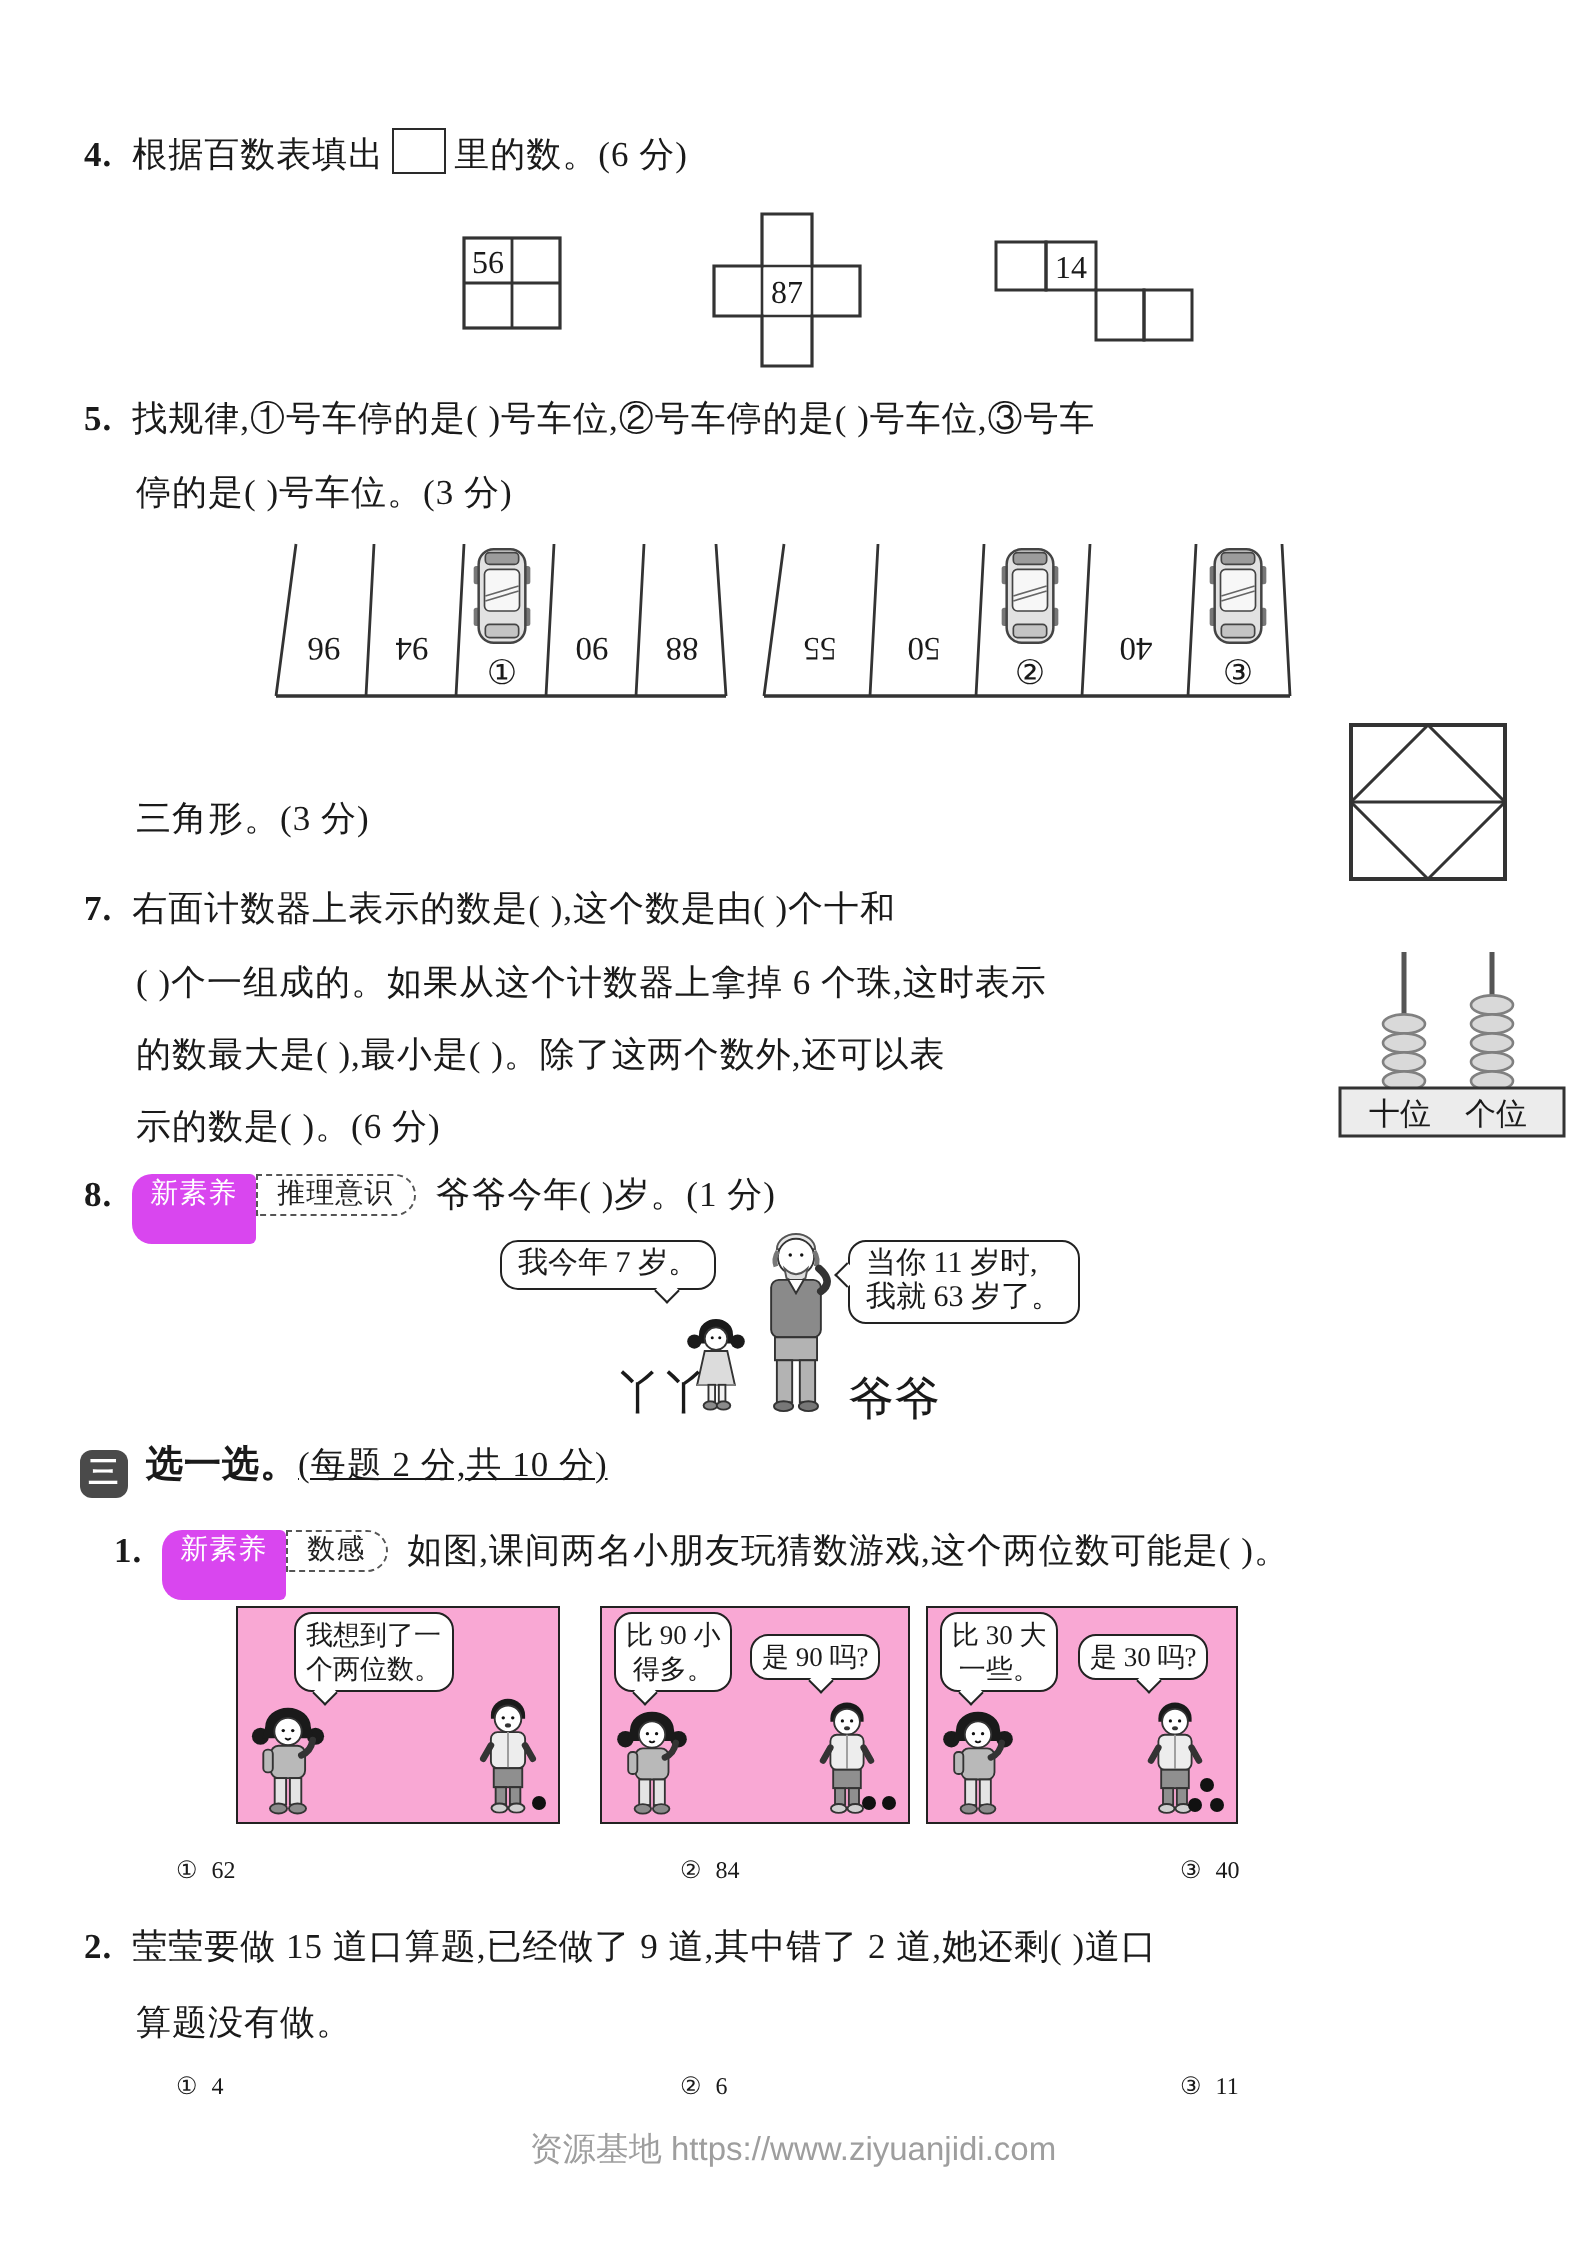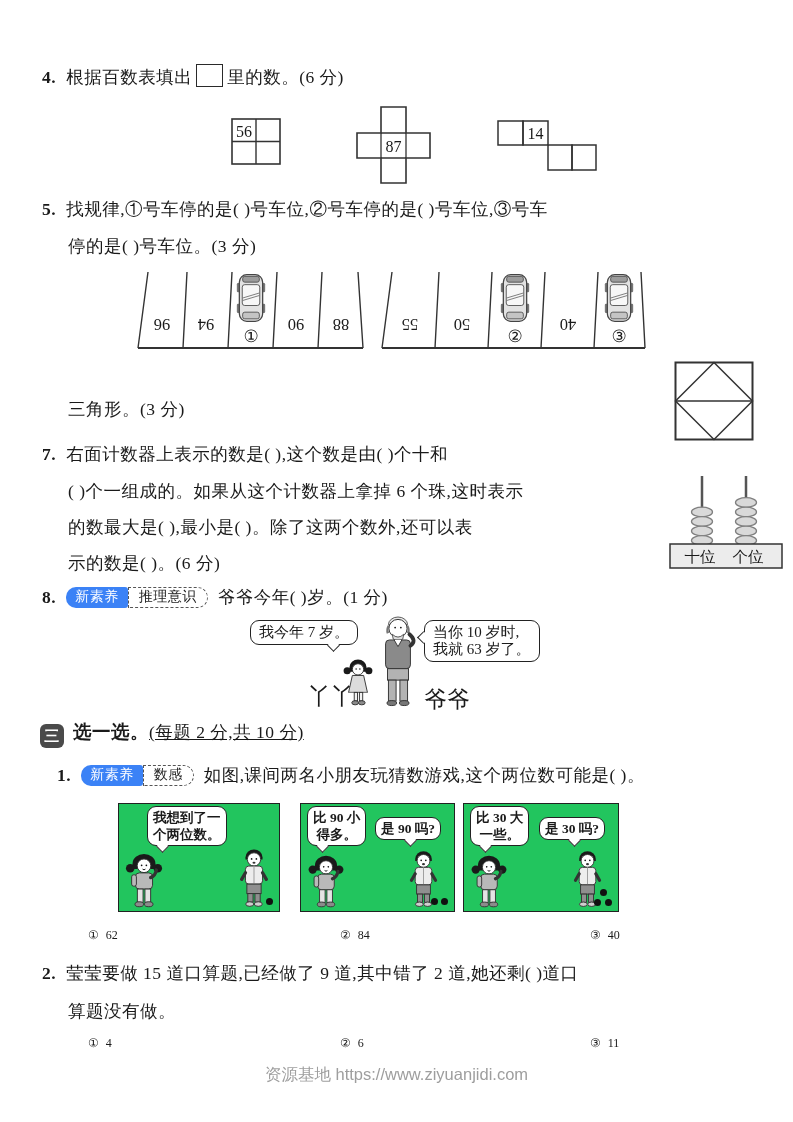--- a/index.html
+++ b/index.html
@@ -3,30 +3,30 @@
 <meta charset="utf-8">
 <style>
   html,body{margin:0;padding:0;background:#fff;}
   .page{position:relative;width:793px;height:1122px;background:#fff;overflow:hidden;
         font-family:"Liberation Serif","DejaVu Serif",serif;color:#1a1a1a;}
   .abs{position:absolute;}
   .line{position:absolute;white-space:nowrap;font-size:17.5px;letter-spacing:.5px;}
   .qnum{font-weight:bold;margin-right:10px;}
   .blankbox{display:inline-block;width:25px;height:21px;border:1.6px solid #2a2a2a;
             vertical-align:-4px;margin:0 4px;}
-  .badge-dark{display:inline-block;background:#3b82f6;color:#fff;font-size:14px;
-              border-radius:10px 3px 3px 10px;padding:1px 9px 2px;vertical-align:2px;}
+  .badge-dark{display:inline-block;background:#d946ef;color:#fff;font-size:14px;
+              border-radius:10px 3px 3px 10px;padding:1px 9px 16px;vertical-align:2px;}
   .badge-dashed{display:inline-block;border:1.4px dashed #555;color:#222;font-size:14px;
               border-radius:0 11px 11px 0;padding:0 10px 1px;vertical-align:2px;margin-right:10px;}
   .sec-badge{display:inline-block;width:24px;height:24px;background:#4a4a4a;color:#fff;
              border-radius:6px;text-align:center;line-height:24px;font-size:15px;
              font-weight:bold;margin-right:9px;vertical-align:-3px;}
   .sec-title{font-weight:bold;font-size:18.5px;}
   .sec-sub{font-size:17.5px;text-decoration:underline;}
-  .panel{position:absolute;border:1.6px solid #222;background:#22c55e;font-weight:bold;}
+  .panel{position:absolute;border:1.6px solid #222;background:#f9a8d4;}
   .bubble{position:absolute;border:1.5px solid #222;border-radius:9px;background:#fff;
           font-size:13.5px;line-height:17px;padding:2px 5px;text-align:center;white-space:nowrap;}
   .tail{position:absolute;width:8px;height:8px;background:#fff;
         border-left:1.5px solid #222;border-bottom:1.5px solid #222;transform:rotate(-45deg);}
   .dot{position:absolute;width:7px;height:7px;border-radius:50%;background:#111;}
   .char-label{position:absolute;font-size:23px;white-space:nowrap;}
   .opt{position:absolute;font-size:12px;white-space:nowrap;}
   .opt .mark{margin-right:7px;}
   .footer{position:absolute;left:0;top:1064px;width:100%;text-align:center;
           color:#9e9e9e;font-size:16.5px;font-family:"Liberation Sans","DejaVu Sans",sans-serif;}
@@ -207,21 +207,21 @@
   <div class="line" style="left:42px;top:585px">
     <span class="qnum">8.</span><span class="badge-dark">新素养</span><span class="badge-dashed">推理意识</span><span>爷爷今年(      )岁。(1 分)</span>
   </div>
 
   <div class="bubble" style="left:250px;top:620px;font-size:15px;padding:3px 8px">
     <span>我今年 7 岁。</span>
     <span class="tail" style="left:78px;bottom:-6px"></span>
   </div>
 
   <div class="bubble" style="left:424px;top:620px;font-size:15px;padding:3px 8px;text-align:left">
-    <div>当你 10 岁时,</div>
+    <div>当你 11 岁时,</div>
     <div>我就 63 岁了。</div>
     <span class="tail" style="left:-6px;top:12px;transform:rotate(45deg)"></span>
   </div>
 
   <svg class="abs" style="left:342px;top:658px" width="32" height="50" viewBox="0 0 34 52">
       <use href="#yaya"></use>
     </svg>
   <svg class="abs" style="left:376px;top:614px" width="44" height="94" viewBox="0 0 46 96">
       <use href="#grandpa"></use>
     </svg>

